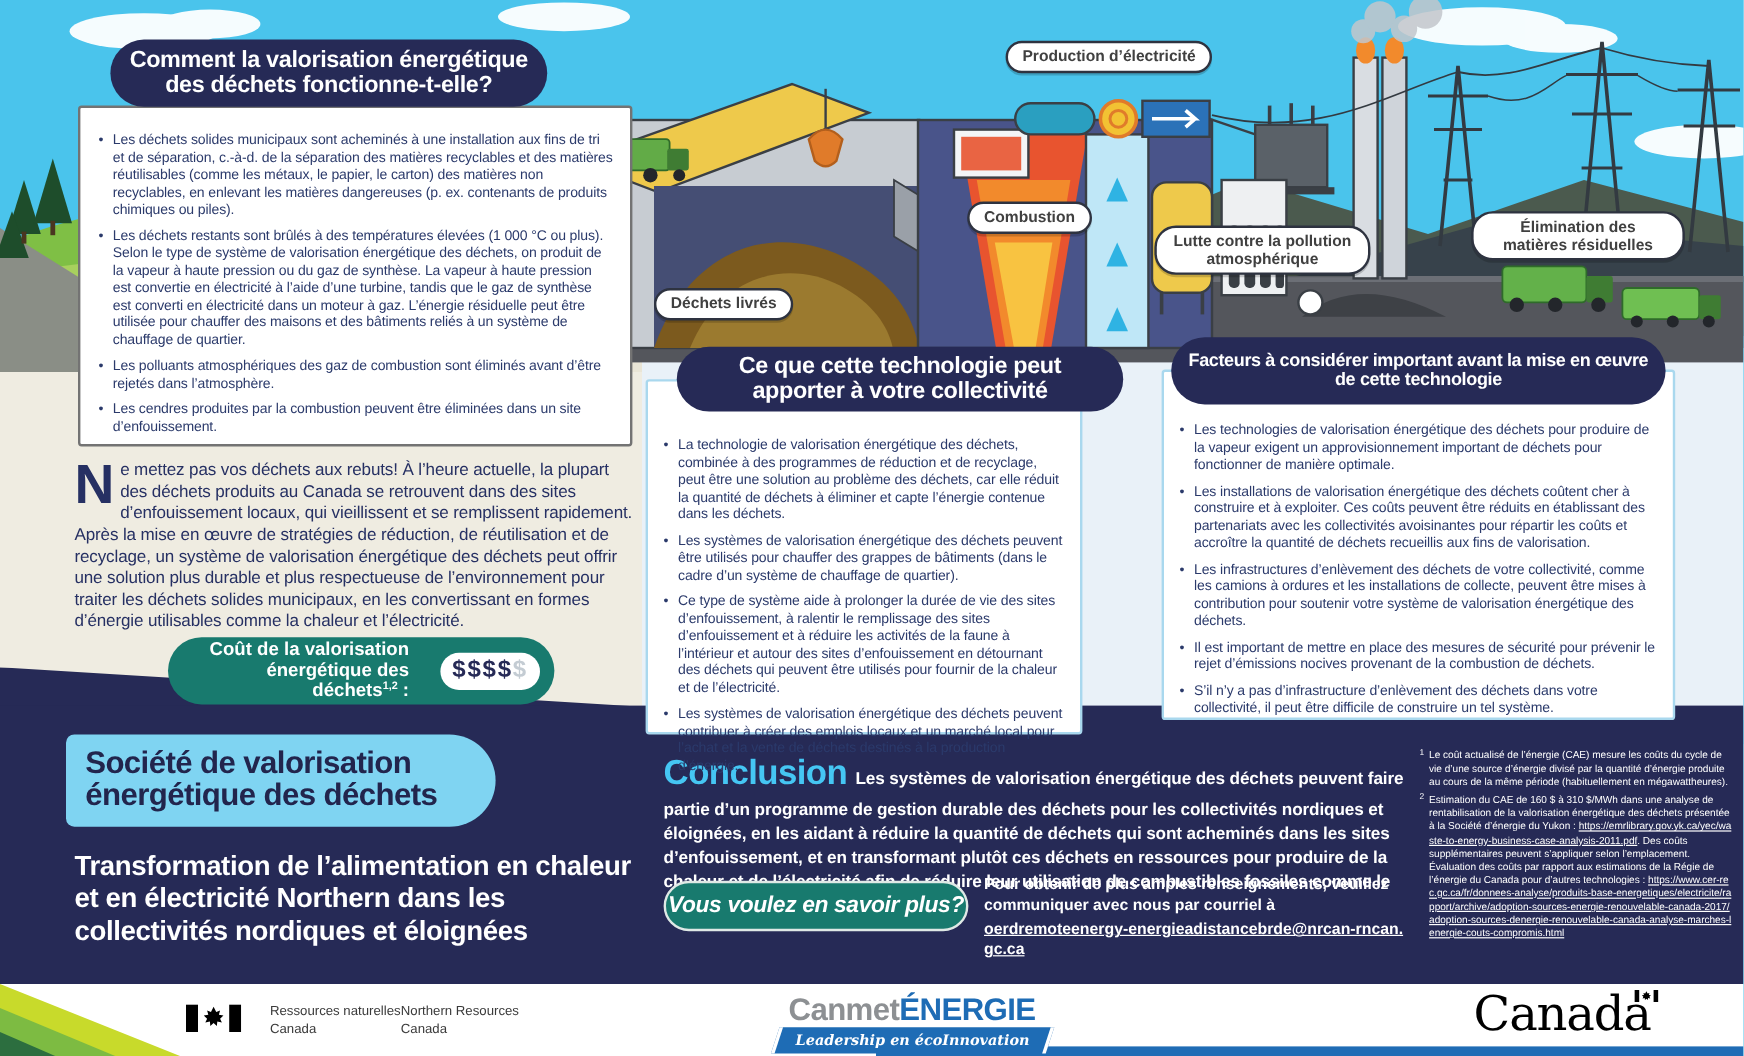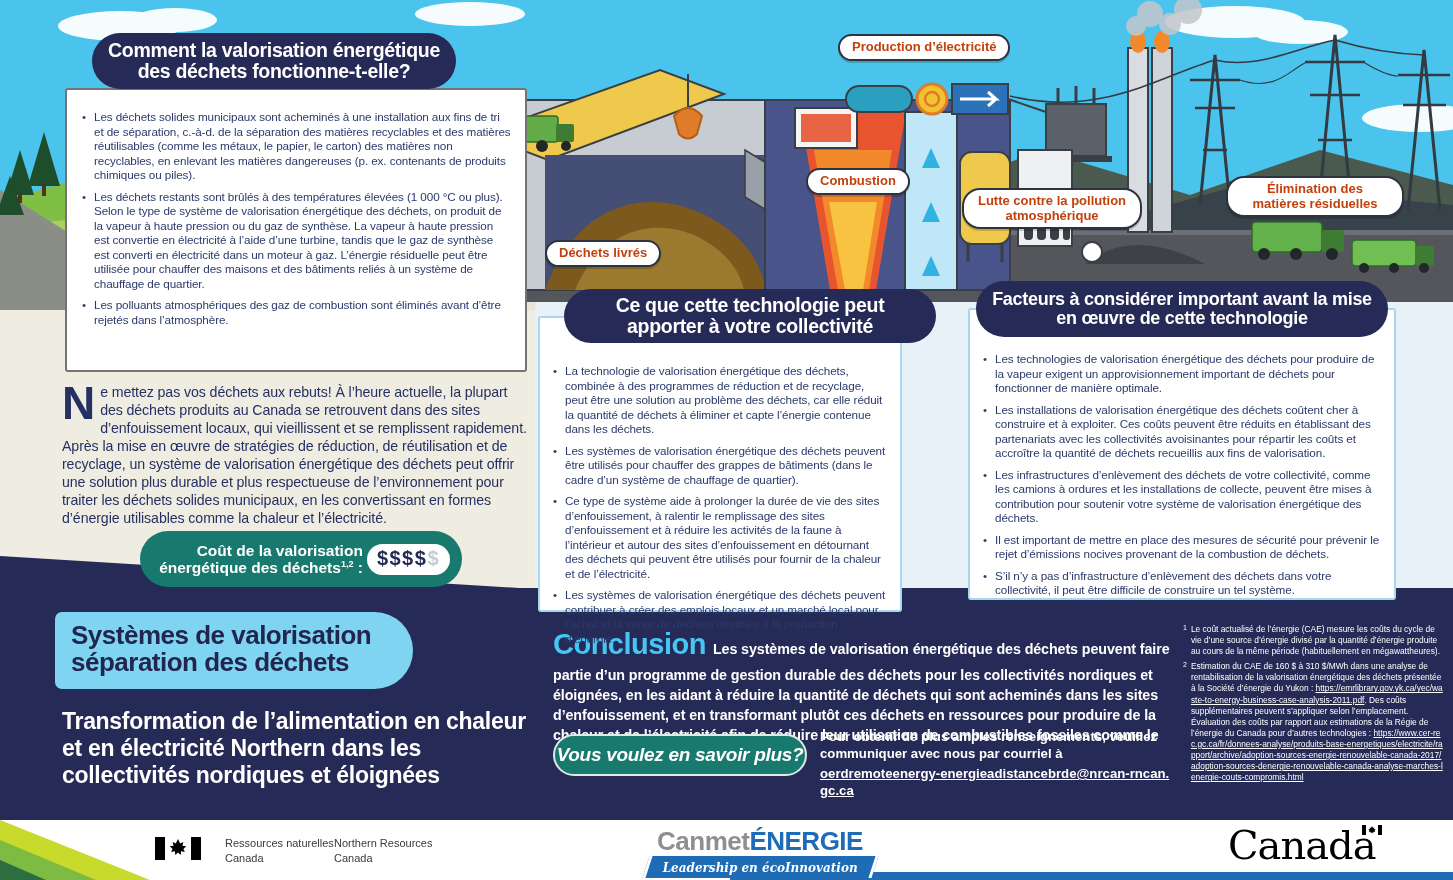--- a/index.html
+++ b/index.html
@@ -8,41 +8,41 @@
   .ill{position:absolute;left:0;top:0;width:1453px;height:620px;z-index:0;}
 
   
   .navy-band{position:absolute;left:0;top:588px;width:1453px;height:232px;background:#262a56;z-index:2;}
   .navy-wedge{position:absolute;left:0;top:556px;width:535px;height:33px;background:#262a56;clip-path:polygon(0 0,100% 100%,0 100%);z-index:2;}
 
   
   .hdr-pill{position:absolute;background:#262a56;color:#fff;border-radius:30px;display:flex;align-items:center;justify-content:center;text-align:center;font-weight:bold;z-index:5;line-height:1.08;letter-spacing:-0.3px;padding:4px 12px;box-sizing:border-box;}
   .pill-how{left:92px;top:33px;width:364px;height:56px;font-size:19.5px;}
   .pill-benefits{left:564px;top:289px;width:372px;height:54px;font-size:19.5px;}
-  .pill-factors{left:976px;top:281px;width:412px;height:56px;font-size:18px;}
+  .pill-factors{left:976px;top:281px;width:412px;height:56px;font-size:15px;}
 
   
   .panel{position:absolute;background:#fff;box-sizing:border-box;z-index:4;}
   .box-how{left:65px;top:88px;width:462px;height:284px;border:2px solid #737373;border-radius:3px;padding:20px 14px 0 14px;}
   .panel-benefits{left:538px;top:316px;width:364px;height:296px;border:2px solid #a9d8ee;border-radius:3px;padding:46px 12px 0 12px;}
   .panel-factors{left:968px;top:308px;width:428px;height:292px;border:2px solid #a9d8ee;border-radius:3px;padding:42px 12px 0 12px;}
 
   ul.blts{margin:0;padding:0;list-style:none;}
   ul.blts li{position:relative;padding-left:13px;margin-bottom:7px;font-size:11.7px;line-height:1.24;color:#2b3a6b;letter-spacing:-0.1px;}
   ul.blts li::before{content:"•";position:absolute;left:1px;top:0;color:#2b3a6b;}
 
   
-  .ill-label{position:absolute;background:#fff;border:2px solid #2e3340;border-radius:18px;padding:4px 12px;font-weight:bold;color:#c2410c;font-size:13px;line-height:1.12;text-align:center;z-index:5;box-shadow:0 2px 0 rgba(0,0,0,.18);}
+  .ill-label{position:absolute;background:#fff;border:2px solid #2e3340;border-radius:18px;padding:4px 12px;font-weight:bold;color:#404040;font-size:13px;line-height:1.12;text-align:center;z-index:5;box-shadow:0 2px 0 rgba(0,0,0,.18);}
 
   
   .intro{position:absolute;left:62px;top:383px;width:466px;font-size:14.2px;line-height:1.27;color:#263063;z-index:3;letter-spacing:-0.1px;}
   .dropcap{float:left;font-size:46px;line-height:.8;font-weight:bold;color:#263063;margin:2px 5px 0 0;}
 
   
-  .cost-pill{position:absolute;left:140px;top:531px;width:322px;height:56px;background:#187a6e;border-radius:30px;display:flex;align-items:center;justify-content:flex-end;gap:4px;padding:0 12px;box-sizing:border-box;z-index:3;}
+  .cost-pill{position:absolute;left:140px;top:531px;width:322px;height:56px;background:#187a6e;border-radius:30px;display:flex;align-items:center;justify-content:flex-end;gap:26px;padding:0 12px;box-sizing:border-box;z-index:3;}
   .cost-label{color:#fff;font-weight:bold;font-size:15.5px;line-height:1.1;text-align:right;}
   .cost-label sup{font-size:9px;}
   .dollar-pill{background:#fff;border-radius:18px;padding:3px 10px 5px;font-size:20px;font-weight:bold;letter-spacing:1.5px;white-space:nowrap;}
   .d-on{color:#262a56;} .d-off{color:#c4ccd3;}
 
   
   .title-box{position:absolute;left:55px;top:612px;width:358px;background:#7fd4f2;border-radius:8px 44px 44px 8px;padding:10px 16px 12px;box-sizing:border-box;z-index:3;}
   .title-box h1{margin:0;font-size:26px;line-height:1.05;color:#22254d;font-weight:bold;letter-spacing:-0.5px;}
   .subtitle{position:absolute;left:62px;top:708px;width:474px;font-size:23px;font-weight:bold;color:#fff;line-height:1.18;letter-spacing:-0.3px;z-index:3;}
 
@@ -219,20 +219,21 @@
   <div class="navy-band"></div>
 
   <div class="hdr-pill pill-how">
       <span>Comment la valorisation énergétique des déchets fonctionne-t-elle?</span>
     </div>
   <div class="panel box-how">
     <ul class="blts">
       <li>Les déchets solides municipaux sont acheminés à une installation aux fins de tri et de séparation, c.-à-d. de la séparation des matières recyclables et des matières réutilisables (comme les métaux, le papier, le carton) des matières non recyclables, en enlevant les matières dangereuses (p. ex. contenants de produits chimiques ou piles).</li>
       <li>Les déchets restants sont brûlés à des températures élevées (1 000 °C ou plus). Selon le type de système de valorisation énergétique des déchets, on produit de la vapeur à haute pression ou du gaz de synthèse. La vapeur à haute pression est convertie en électricité à l’aide d’une turbine, tandis que le gaz de synthèse est converti en électricité dans un moteur à gaz. L’énergie résiduelle peut être utilisée pour chauffer des maisons et des bâtiments reliés à un système de chauffage de quartier.</li>
       <li>Les polluants atmosphériques des gaz de combustion sont éliminés avant d’être rejetés dans l’atmosphère.</li>
+      <li>Les cendres produites par la combustion peuvent être éliminées dans un site d’enfouissement.</li>
     </ul>
   </div>
 
   <div class="ill-label" style="left:838px;top:34px;">Production d’électricité</div>
   <div class="ill-label" style="left:806px;top:168px;">Combustion</div>
   <div class="ill-label" style="left:962px;top:188px;width:152px;">Lutte contre la pollution atmosphérique</div>
   <div class="ill-label" style="left:545px;top:240px;">Déchets livrés</div>
   <div class="ill-label" style="left:1226px;top:176px;width:150px;">Élimination des matières résiduelles</div>
 
   <div class="intro">
@@ -266,21 +267,21 @@
     <ul class="blts">
       <li>Les technologies de valorisation énergétique des déchets pour produire de la vapeur exigent un approvisionnement important de déchets pour fonctionner de manière optimale.</li>
       <li>Les installations de valorisation énergétique des déchets coûtent cher à construire et à exploiter. Ces coûts peuvent être réduits en établissant des partenariats avec les collectivités avoisinantes pour répartir les coûts et accroître la quantité de déchets recueillis aux fins de valorisation.</li>
       <li>Les infrastructures d’enlèvement des déchets de votre collectivité, comme les camions à ordures et les installations de collecte, peuvent être mises à contribution pour soutenir votre système de valorisation énergétique des déchets.</li>
       <li>Il est important de mettre en place des mesures de sécurité pour prévenir le rejet d’émissions nocives provenant de la combustion de déchets.</li>
       <li>S’il n’y a pas d’infrastructure d’enlèvement des déchets dans votre collectivité, il peut être difficile de construire un tel système.</li>
     </ul>
   </div>
 
   <div class="title-box">
-    <h1>Systèmes de valorisation séparation des déchets</h1>
+    <h1>Société de valorisation énergétique des déchets</h1>
   </div>
   <div class="subtitle">Transformation de l’alimentation en chaleur et en électricité Northern dans les collectivités nordiques et éloignées</div>
 
   <div class="conclusion">
     <span class="hd">Conclusion</span><span>Les systèmes de valorisation énergétique des déchets peuvent faire partie d’un programme de gestion durable des déchets pour les collectivités nordiques et éloignées, en les aidant à réduire la quantité de déchets qui sont acheminés dans les sites d’enfouissement, et en transformant plutôt ces déchets en ressources pour produire de la chaleur et de l’électricité afin de réduire leur utilisation de combustibles fossiles comme le diesel.</span>
   </div>
 
   <div class="more-pill">Vous voulez en savoir plus?</div>
   <div class="more-text">
     <span>Pour obtenir de plus amples renseignements, veuillez communiquer avec nous par courriel à</span><br>

